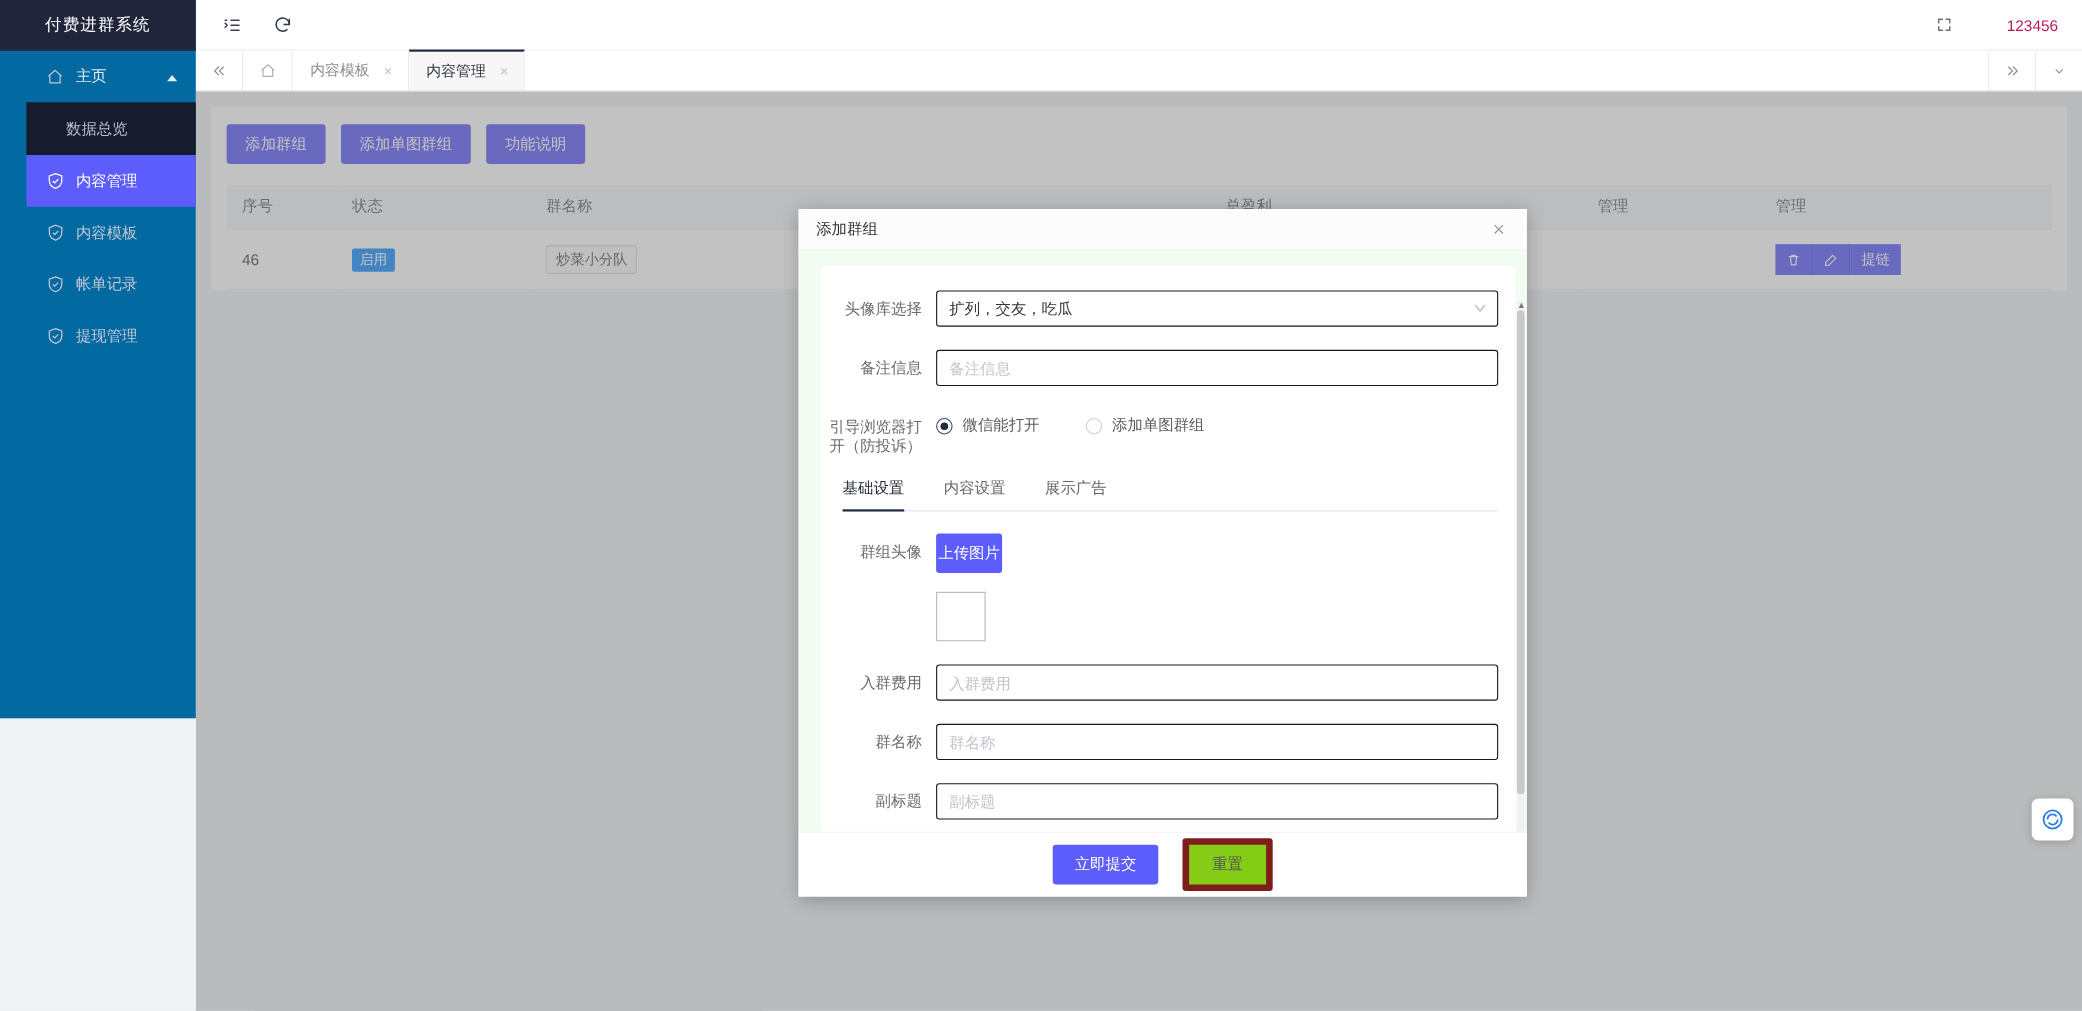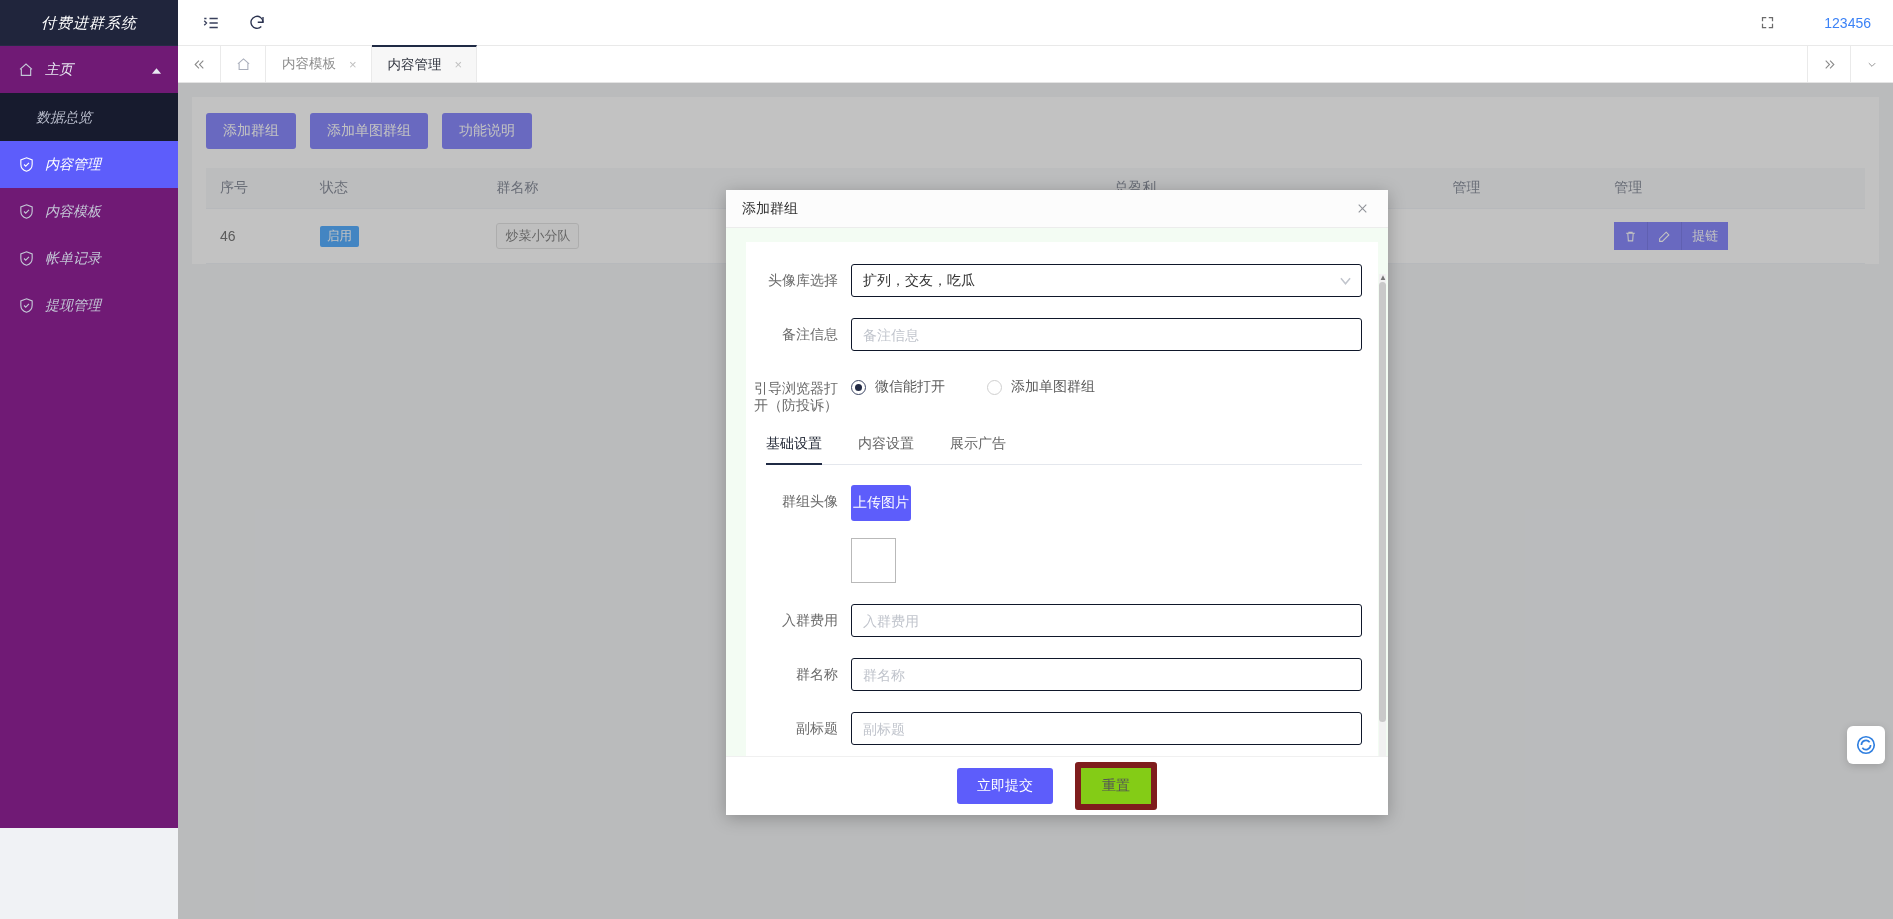--- a/index.html
+++ b/index.html
@@ -10,37 +10,36 @@
     overflow: hidden;
     font-family: "Liberation Sans", "DejaVu Sans", sans-serif;
     font-size: 14px;
     color: #333;
     background: #f0f2f5;
   }
   .app { position: relative; width: 1893px; height: 919px; display: flex; }
 
   
   .sidebar {
-    width: 178px; height: 828px;
-    background: #701a75;
+    width: 178px; height: 653px;
+    background: #0369a1;
     flex: 0 0 178px;
     position: relative;
     z-index: 5;
-    font-style: italic;
   }
   .brand {
     height: 46px; line-height: 46px;
     text-align: center;
     color: #ffffff;
     font-size: 15px;
     letter-spacing: 1px;
     background: #20253c;
     border-bottom: 1px solid #262b45;
   }
-  .menu { padding-top: 0; }
+  .menu { padding-top: 0; padding-left: 24px; }
   .menu-item {
     display: flex; align-items: center;
     height: 47px;
     padding: 0 16px;
     color: #c3c7d6;
     font-size: 14px;
     cursor: pointer;
     position: relative;
   }
   .menu-item .mi-icon {
@@ -76,21 +75,21 @@
     padding: 0 22px 0 18px;
   }
   .topbar .tb-icon {
     width: 30px; height: 30px;
     display: inline-flex; align-items: center; justify-content: center;
     color: #4a5068; cursor: pointer;
     margin-right: 16px;
   }
   .topbar .spacer { flex: 1 1 auto; }
   .topbar .fullscreen { margin-right: 42px; }
-  .topbar .username { font-size: 14px; color: #3b82f6; cursor: pointer; }
+  .topbar .username { font-size: 14px; color: #be185d; cursor: pointer; }
 
   .tabbar {
     height: 37px; flex: 0 0 37px;
     background: #ffffff;
     border-bottom: 1px solid #e4e4e4;
     display: flex; align-items: stretch;
   }
   .tab-ctrl {
     width: 43px;
     display: flex; align-items: center; justify-content: center;

